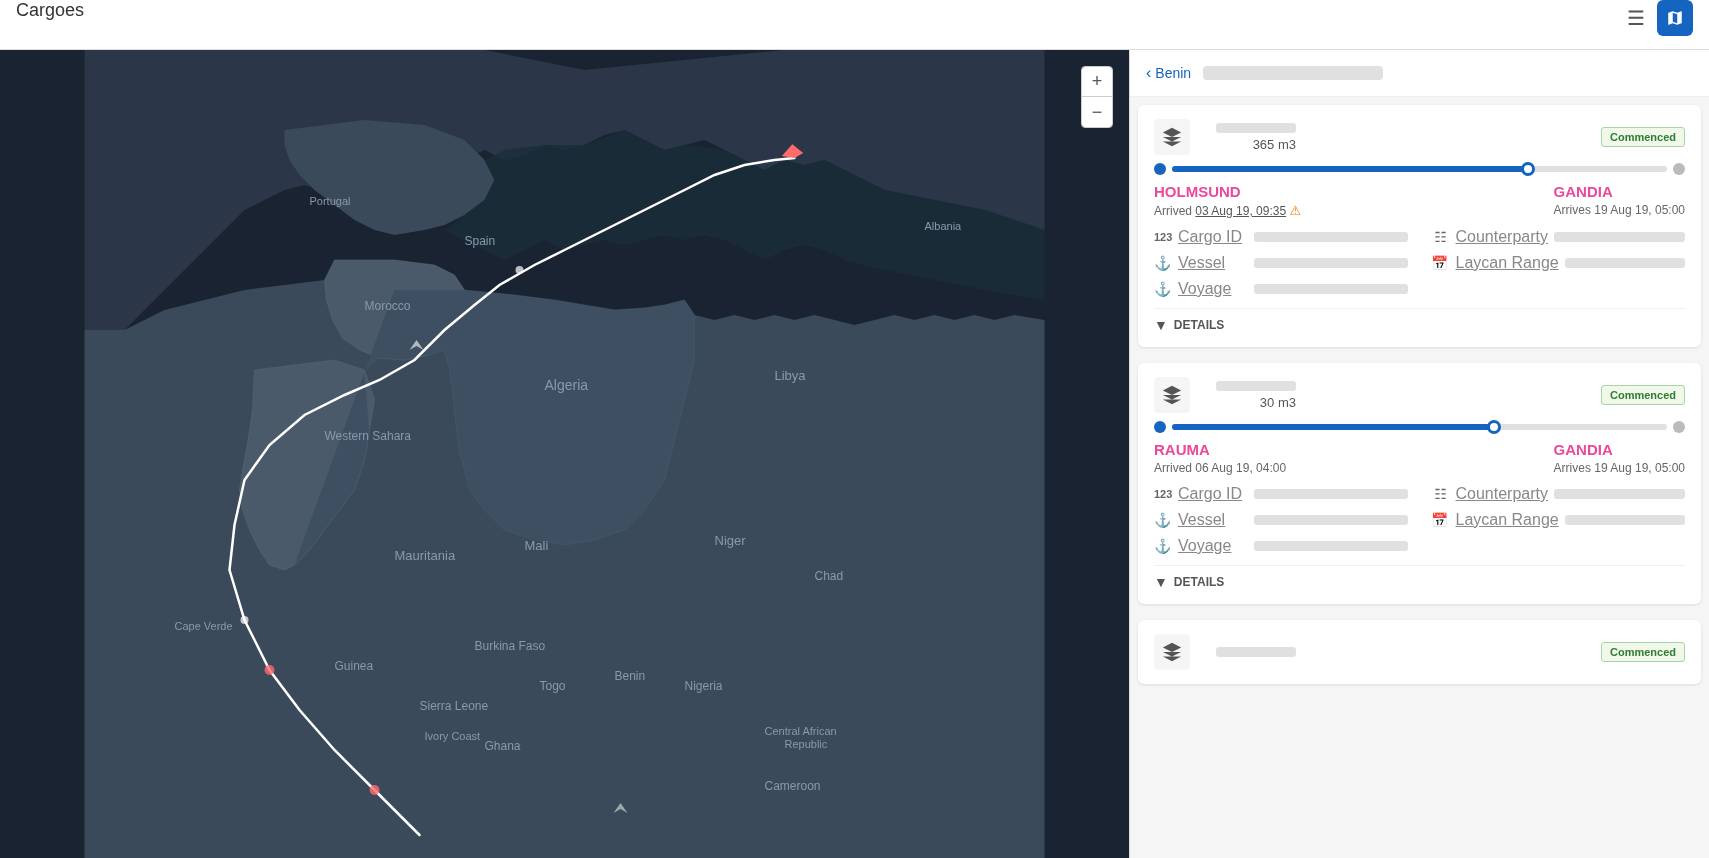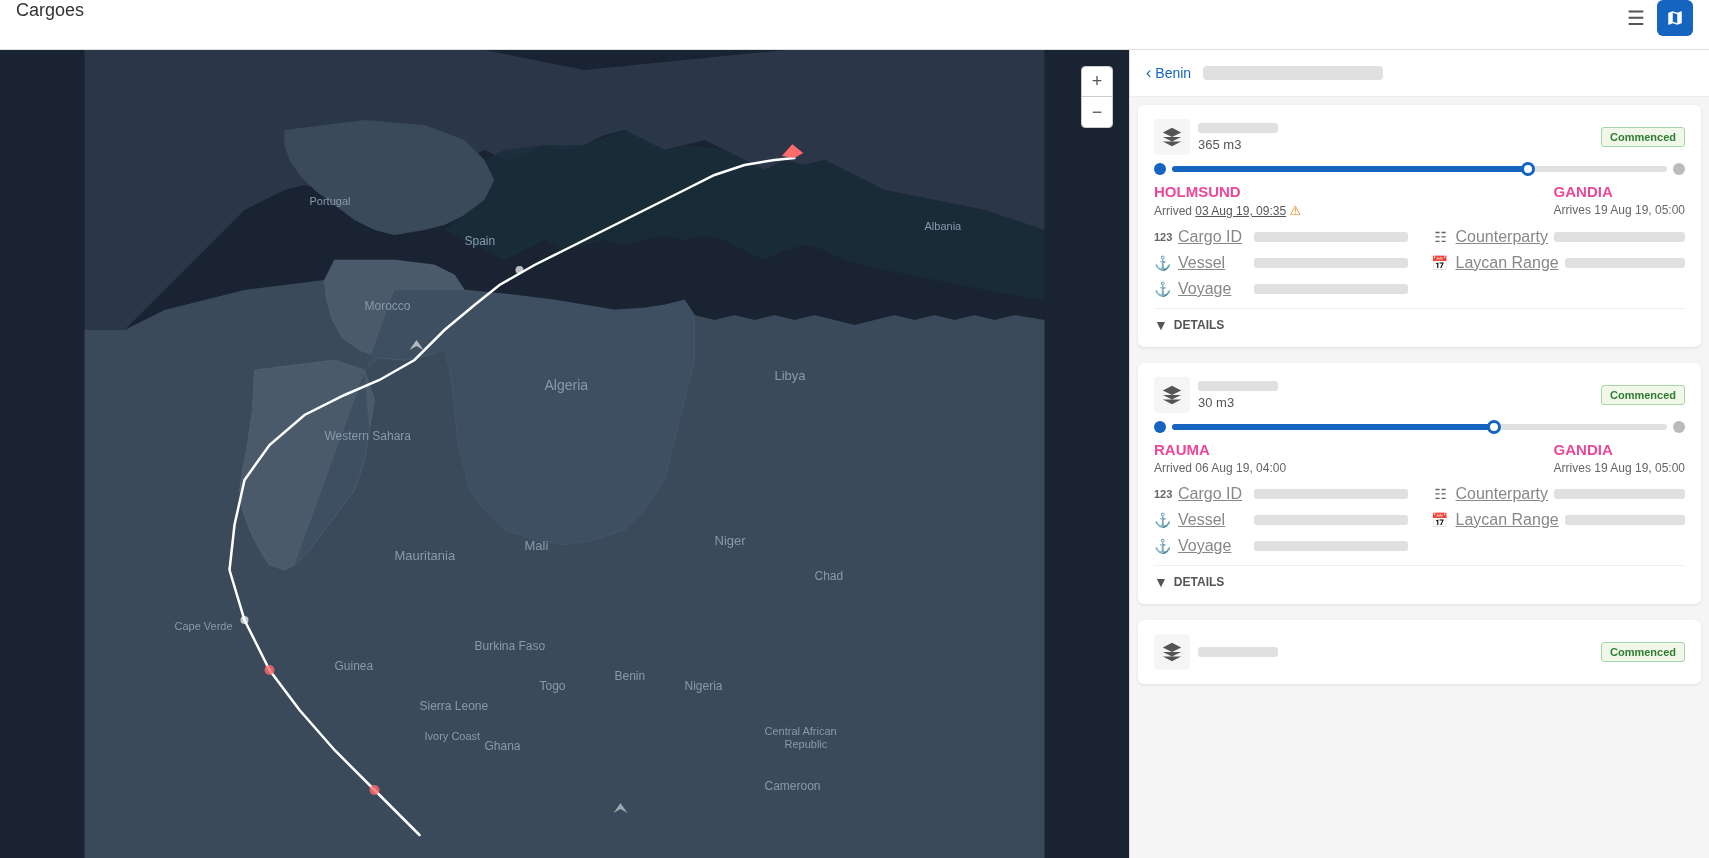--- a/index.html
+++ b/index.html
@@ -70,21 +70,21 @@
     
     .cargo-card {
       background: #fff; margin: 8px; border-radius: 6px;
       box-shadow: 0 1px 3px rgba(0,0,0,0.1); padding: 14px 16px;
     }
 
     
     .card-header-row {
       display: flex; align-items: center; justify-content: space-between; margin-bottom: 8px;
     }
-    .card-header-left { display: flex; align-items: center; gap: 8px; }
+    .card-header-left { display: flex; align-items: center; gap: 26px; text-align: right; }
     .cargo-icon {
       width: 36px; height: 36px; background: #f5f5f5; border-radius: 4px;
       display: flex; align-items: center; justify-content: center; font-size: 20px;
     }
     .cargo-title-block { display: flex; flex-direction: column; gap: 4px; }
     .cargo-name-placeholder { width: 80px; height: 10px; background: #e0e0e0; border-radius: 3px; }
     .cargo-volume { font-size: 13px; color: #555; }
 
     .status-badge {
       padding: 3px 8px; border-radius: 3px; font-size: 11px; font-weight: 600;

